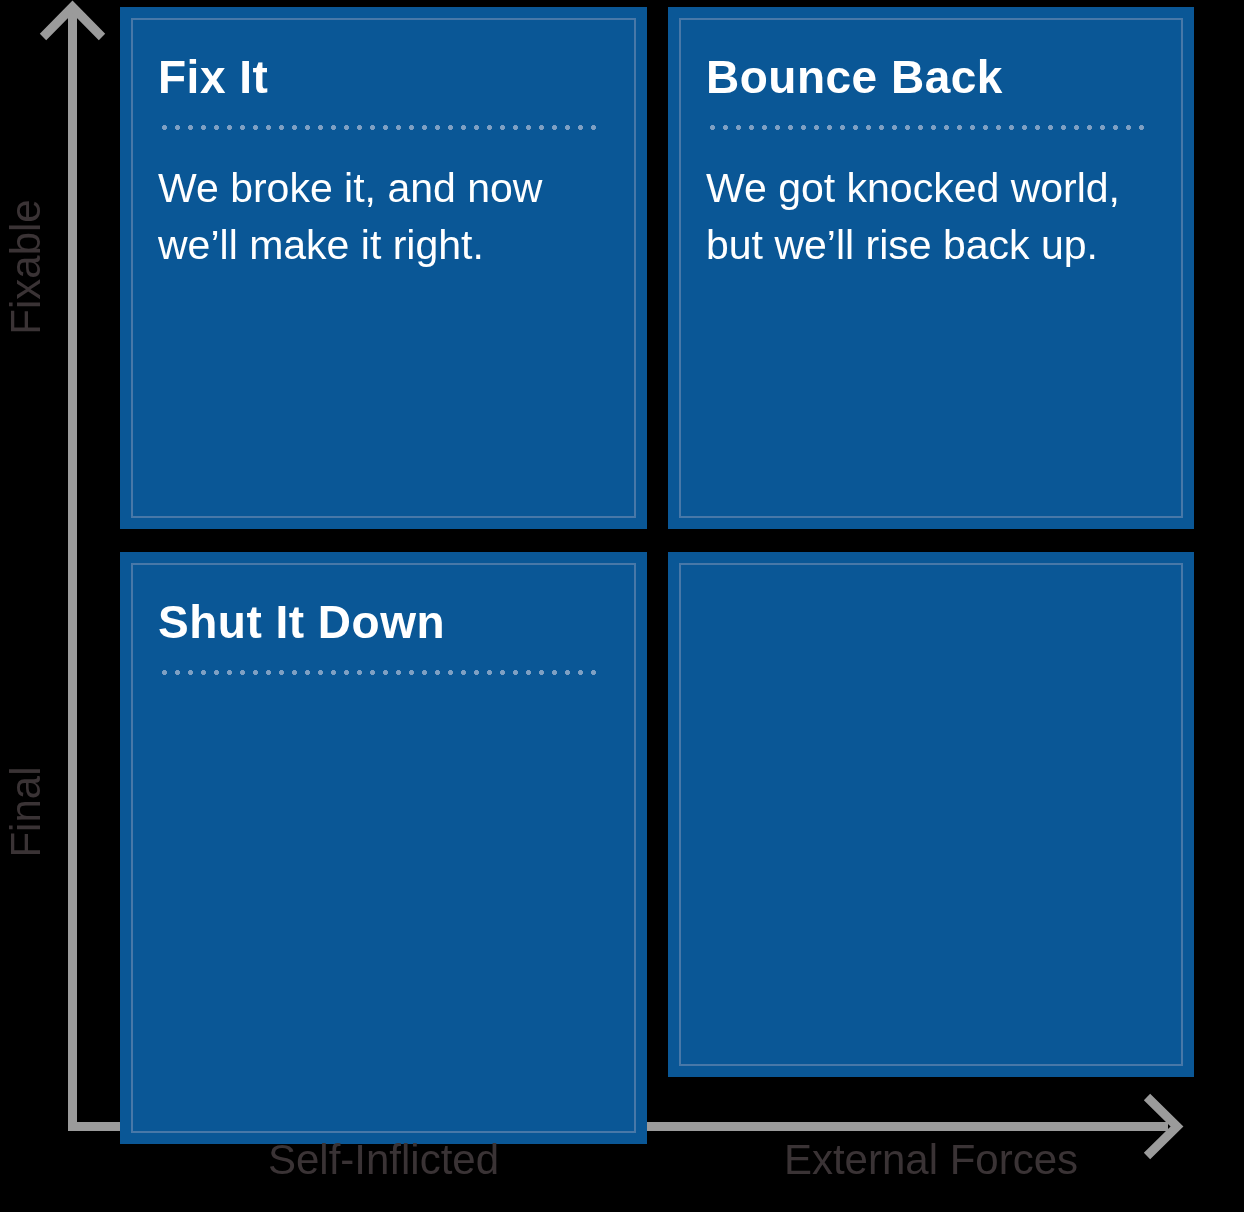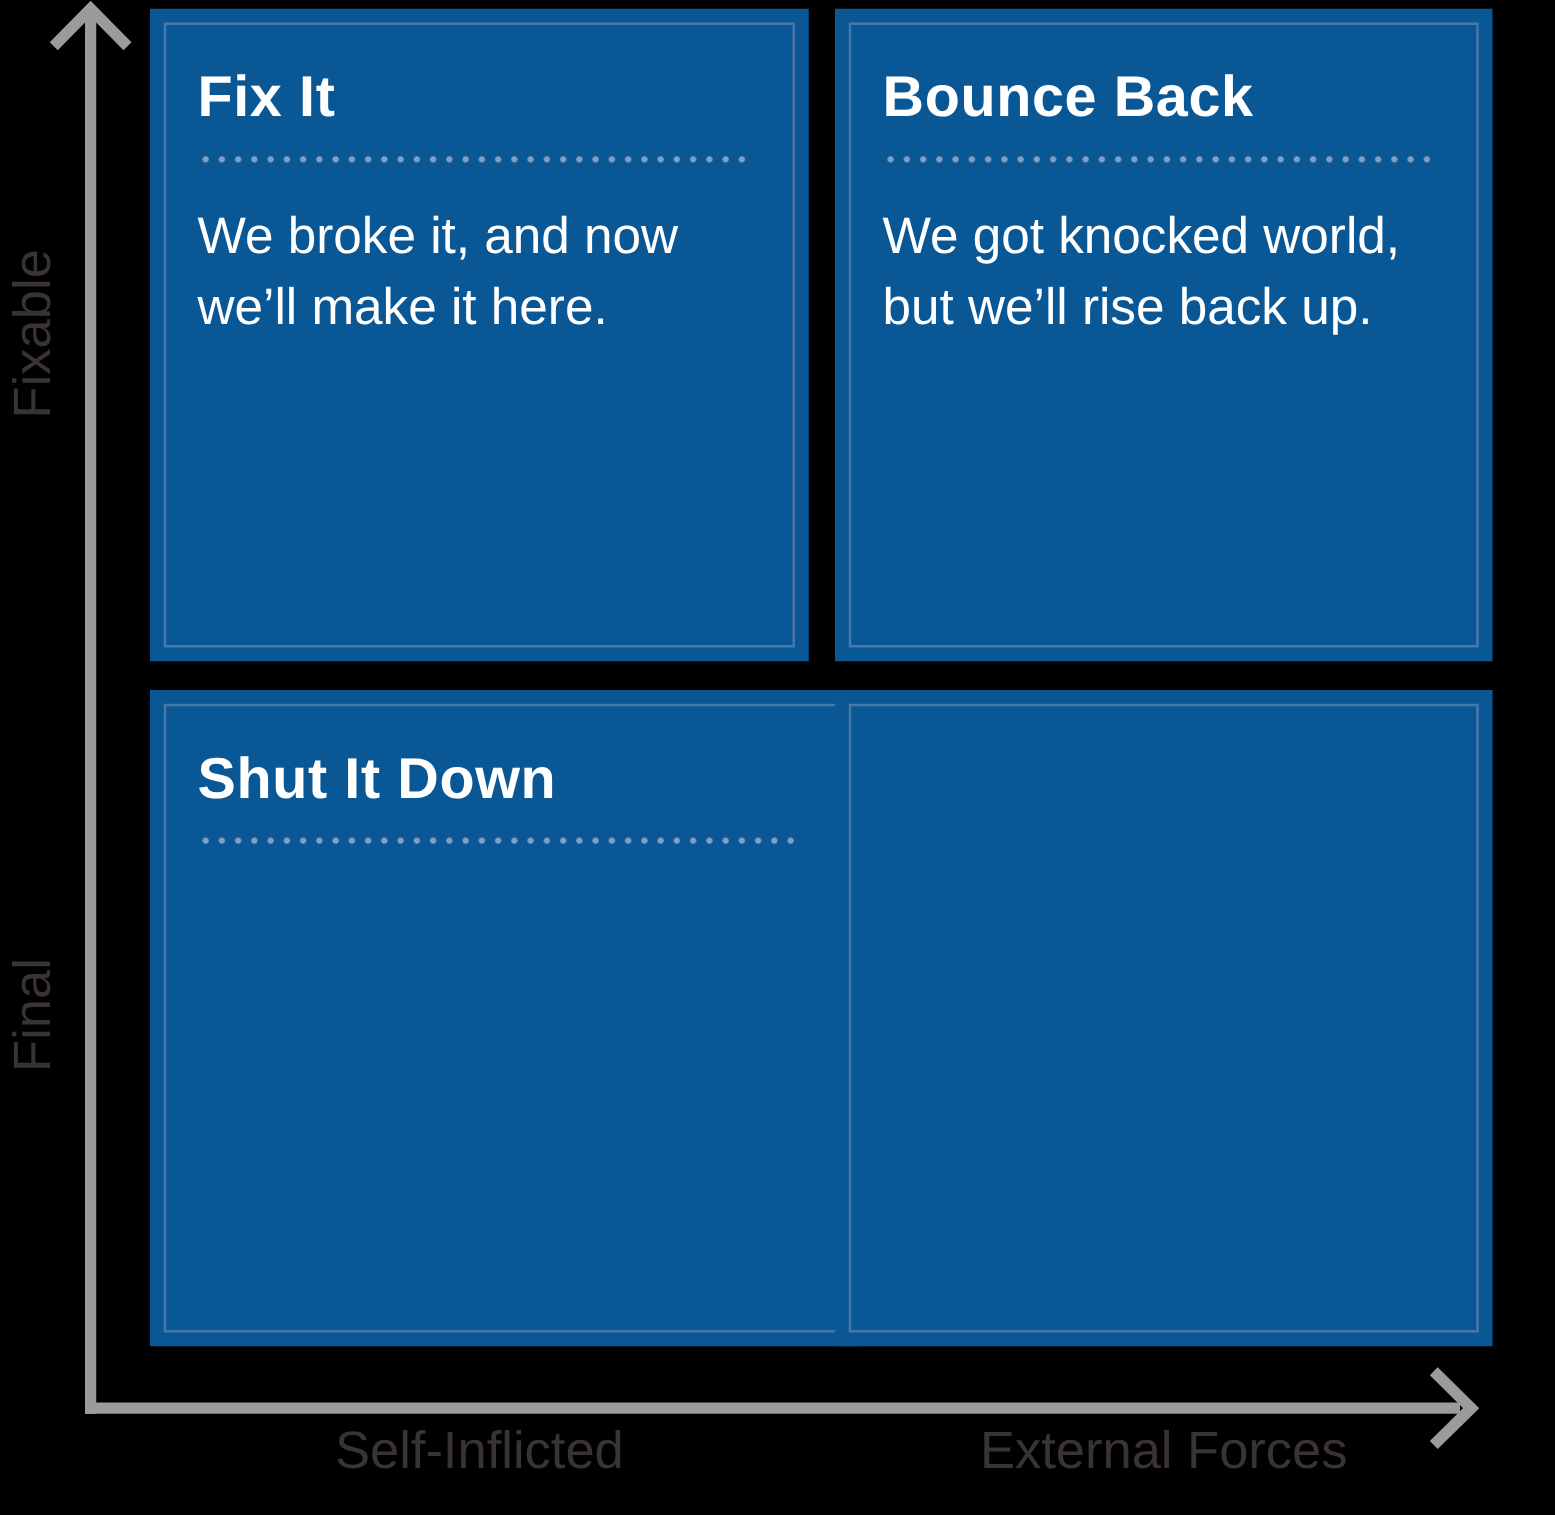--- a/index.html
+++ b/index.html
@@ -9,21 +9,21 @@
     height: 1212px;
     background: var(--background, #000);
     font-family: "Liberation Sans", sans-serif;
     overflow: hidden;
   }
   .axes { position: absolute; left: 0; top: 0; }
 
   .quadrant { position: absolute; background: var(--quadrant-fill, #0A5796); }
   .q-tl { left: 120px; top: 7px;   width: 527px; height: 522px; }
   .q-tr { left: 668px; top: 7px;   width: 526px; height: 522px; }
-  .q-bl { left: 120px; top: 552px; width: 527px; height: 525px; padding-left: 40px; }
+  .q-bl { left: 120px; top: 552px; width: 527px; height: 592px; }
   .q-br { left: 668px; top: 552px; width: 526px; height: 525px; }
 
   .inner-border {
     position: absolute; inset: 11px;
     border: 2px solid var(--quadrant-inner-border, #4878A8);
     pointer-events: none;
   }
   .content { position: absolute; left: 38px; right: 46px; top: 44px; }
 
   .q-title {
@@ -92,21 +92,21 @@
 
   <div class="axis-label-y y-top">Fixable</div>
   <div class="axis-label-y y-bottom">Final</div>
 
   <div class="quadrant q-tl">
     <div class="inner-border"></div>
     <div class="content">
       <h2 class="q-title">Fix It</h2>
       <div class="dots"></div>
       <p class="q-body">We broke it, and now
-we’ll make it here.</p>
+we’ll make it right.</p>
     </div>
   </div>
 
   <div class="quadrant q-tr">
     <div class="inner-border"></div>
     <div class="content">
       <h2 class="q-title">Bounce Back</h2>
       <div class="dots"></div>
       <p class="q-body">We got knocked world,
 but we’ll rise back up.</p>

